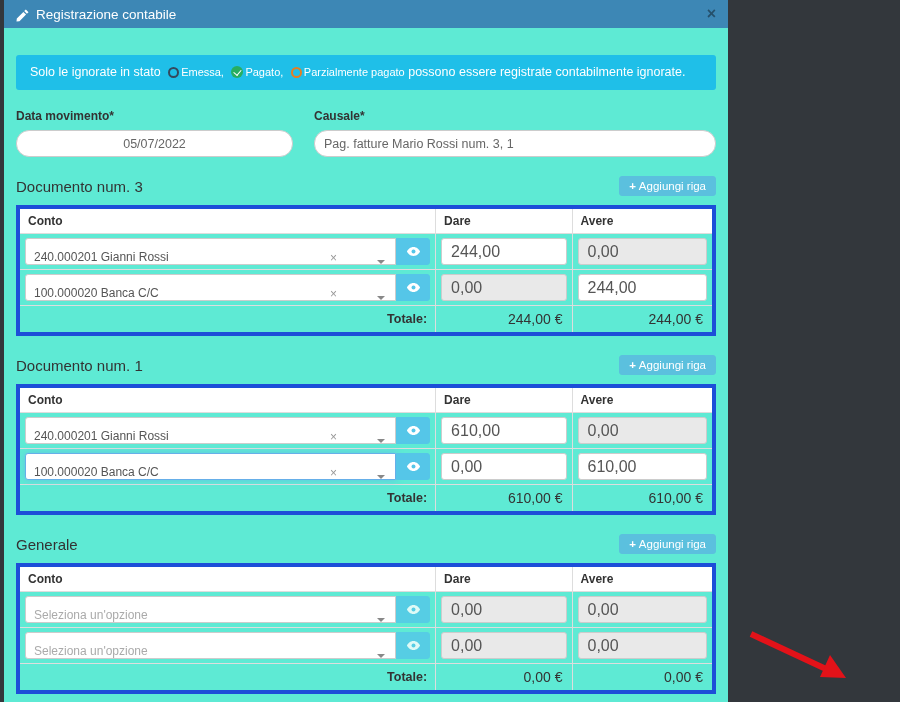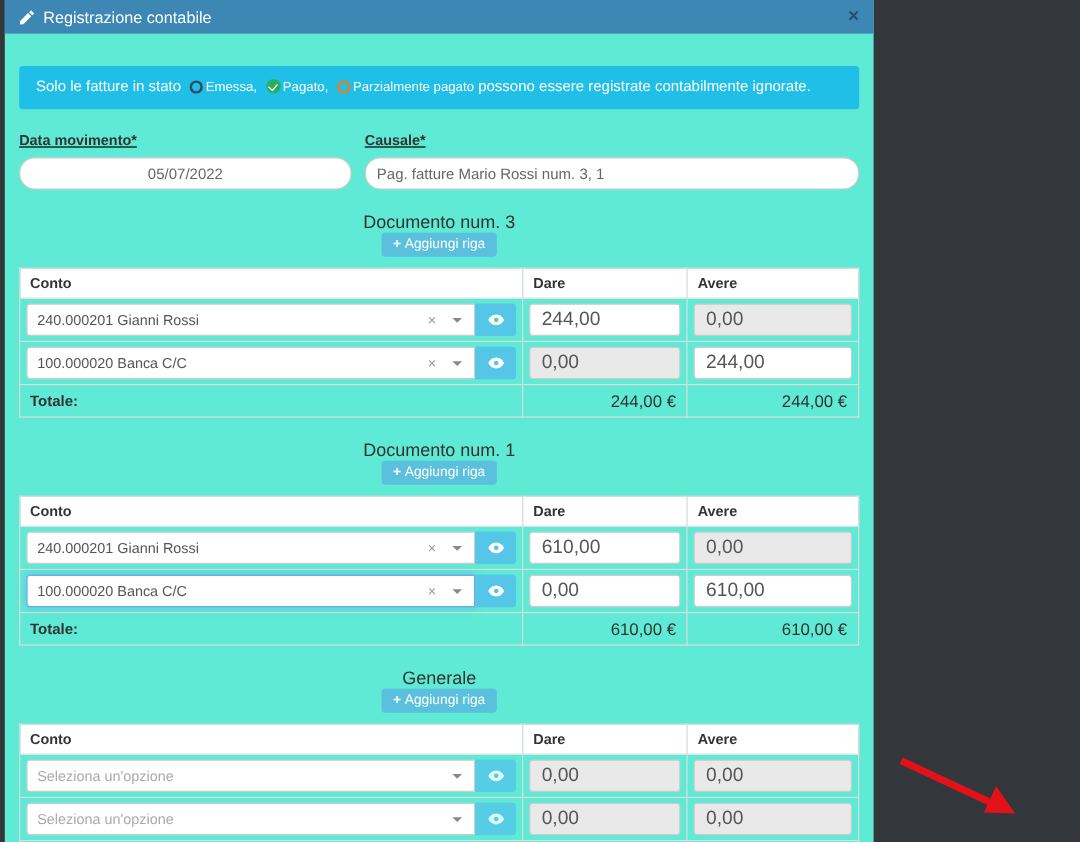--- a/index.html
+++ b/index.html
@@ -48,57 +48,57 @@
   .st-ring-dark   { border: 2.5px solid var(--status-emessa); }
   .st-ring-orange { border: 2.5px solid var(--status-parziale); }
   .st-check { background: var(--status-pagato); position: relative; width: 12px; height: 12px; }
   .st-check::after {
     content: ""; position: absolute; left: 3.5px; top: 1.5px;
     width: 3.5px; height: 6px;
     border: solid #fff; border-width: 0 1.8px 1.8px 0;
     transform: rotate(40deg);
   }
   
-  .form-row { display: flex; margin-top: 19px; gap: 11px; text-decoration: underline; }
+  .form-row { display: flex; margin-top: 19px; gap: 21px; }
   .field-date { width: 277px; }
   .field-causale { flex: 1; }
   .field-label { font-size: 12px; font-weight: bold; color: #333; margin-bottom: 7px; }
   .txt-input {
     width: 100%; height: 27px;
     border: 1px solid #ccc; border-radius: 13px;
     font-family: inherit; font-size: 12.5px; color: #666;
     padding: 0 9px; background: #fff;
   }
   .txt-center { text-align: center; }
   
   .section-header { display: flex; justify-content: space-between; align-items: center;
-                    margin-top: 19px; margin-bottom: 9px; flex-direction: column; }
+                    margin-top: 19px; margin-bottom: 9px; }
   .section-title { font-size: 15px; color: #333; font-weight: normal; }
   .btn-add-row {
     background: var(--btn-cyan); color: #fff; border: 1px solid var(--btn-cyan);
     border-radius: 3px; font-family: inherit;
     font-size: 11.5px; padding: 3px 9px; cursor: pointer;
   }
   .btn-add-row b { margin-right: 3px; }
-  table.acc { width: 100%; border-collapse: collapse; border: 1px solid #1d4ed8; }
+  table.acc { width: 100%; border-collapse: collapse; border: 4px solid #1d4ed8; }
   table.acc th, table.acc td { border: 1px solid #ddd; }
   table.acc th {
     text-align: left; font-size: 12px; color: #333;
     padding: 5px 8px; font-weight: bold; background: #fff;
   }
   table.acc td { padding: 4px 5px; }
   .col-conto { width: 60%; } .col-dare { width: 19.6%; } .col-avere { width: 20.4%; }
   
   .conto-group { display: flex; width: 100%; }
   .sel {
     flex: 1; height: 27px; background: #fff;
     border: 1px solid #ccc; border-radius: 3px 0 0 3px;
-    display: flex; align-items: center;
+    display: flex; align-items: flex-end;
     font-size: 12px; color: #555; padding: 0 8px;
-    cursor: pointer; min-width: 0;
+    cursor: pointer; min-width: 0; gap: 26px;
   }
   .sel .sel-text { flex: 1; overflow: hidden; white-space: nowrap; }
   .sel.placeholder .sel-text { color: #aaa; }
   .sel.focused {
     border-color: #66afe9;
     box-shadow: 0 0 7px rgba(102,175,233,.65);
   }
   .sel-clear { color: #999; font-size: 12px; margin-right: 14px; line-height: 1; }
   .sel-caret {
     width: 0; height: 0; margin-right: 2px;
@@ -113,21 +113,21 @@
   }
   .btn-eye svg { width: 15px; height: 15px; }
   .btn-eye.dim { opacity: .8; }
   .num-input {
     width: 100%; height: 27px;
     border: 1px solid #ccc; border-radius: 3px;
     font-family: inherit; font-size: 16px; color: #555;
     text-align: left; padding: 0 9px; background: #fff;
   }
   .num-input.off { background: #e9e9e9; }
-  .total-label { text-align: left; font-size: 12.5px; font-weight: bold; color: #333;
+  .total-label { text-align: right; font-size: 12.5px; font-weight: bold; color: #333;
                  padding: 5px 8px !important; }
   .total-val { text-align: right; font-size: 14px; color: #333; padding: 5px 9px !important; }
   
   .arrow-overlay { position: absolute; left: 0; top: 0; width: 900px; height: 702px;
                    pointer-events: none; z-index: 20; }
 </style>
 </head>
 <body>
 
 <div class="modal">
@@ -139,21 +139,21 @@
         </svg>
     </span>
     <span class="title">Registrazione contabile</span>
     <button class="close-x">×</button>
   </div>
 
   <div class="modal-body">
 
     <div class="alert-info">
       <div>
-        <span>Solo le fatture in stato</span>
+        <span>Solo le ignorate in stato</span>
         <span class="status-badge"><span class="st-ico st-ring-dark"></span><span>Emessa,</span></span>
         <span class="status-badge"><span class="st-ico st-check"></span><span>Pagato,</span></span>
         <span class="status-badge"><span class="st-ico st-ring-orange"></span><span>Parzialmente pagato</span></span>
         <span>possono essere registrate contabilmente ignorate.</span>
       </div>
     </div>
 
     <div class="form-row">
       <div class="field-date">
         <div class="field-label">Data movimento*</div>

